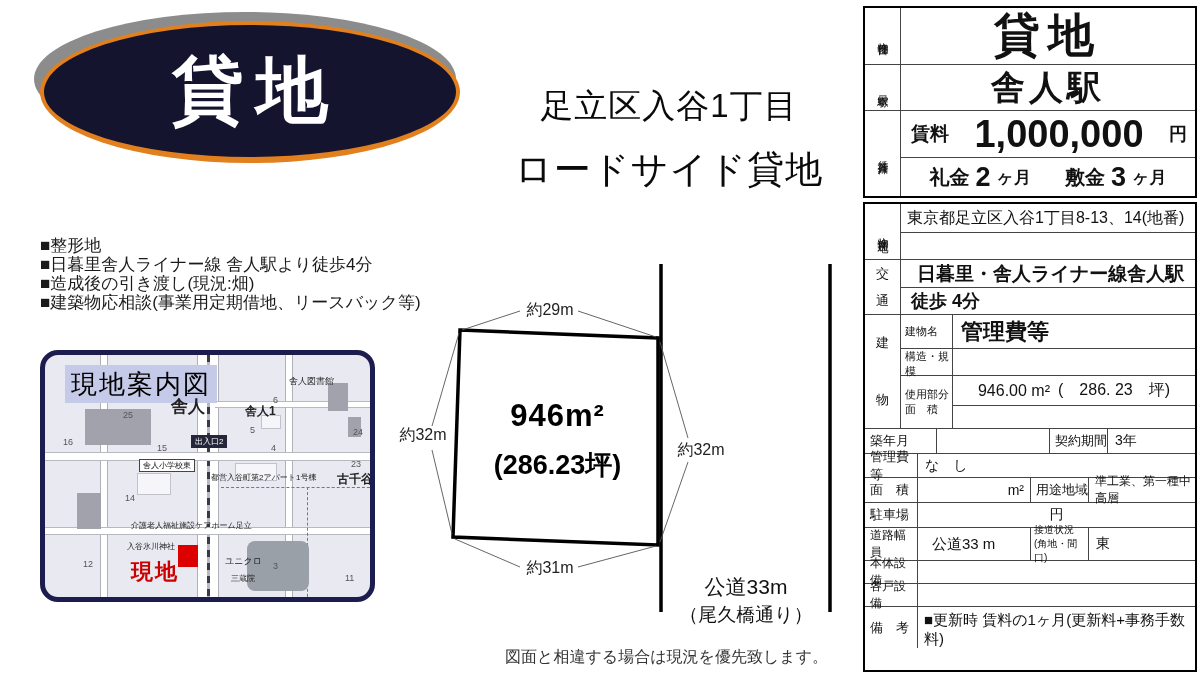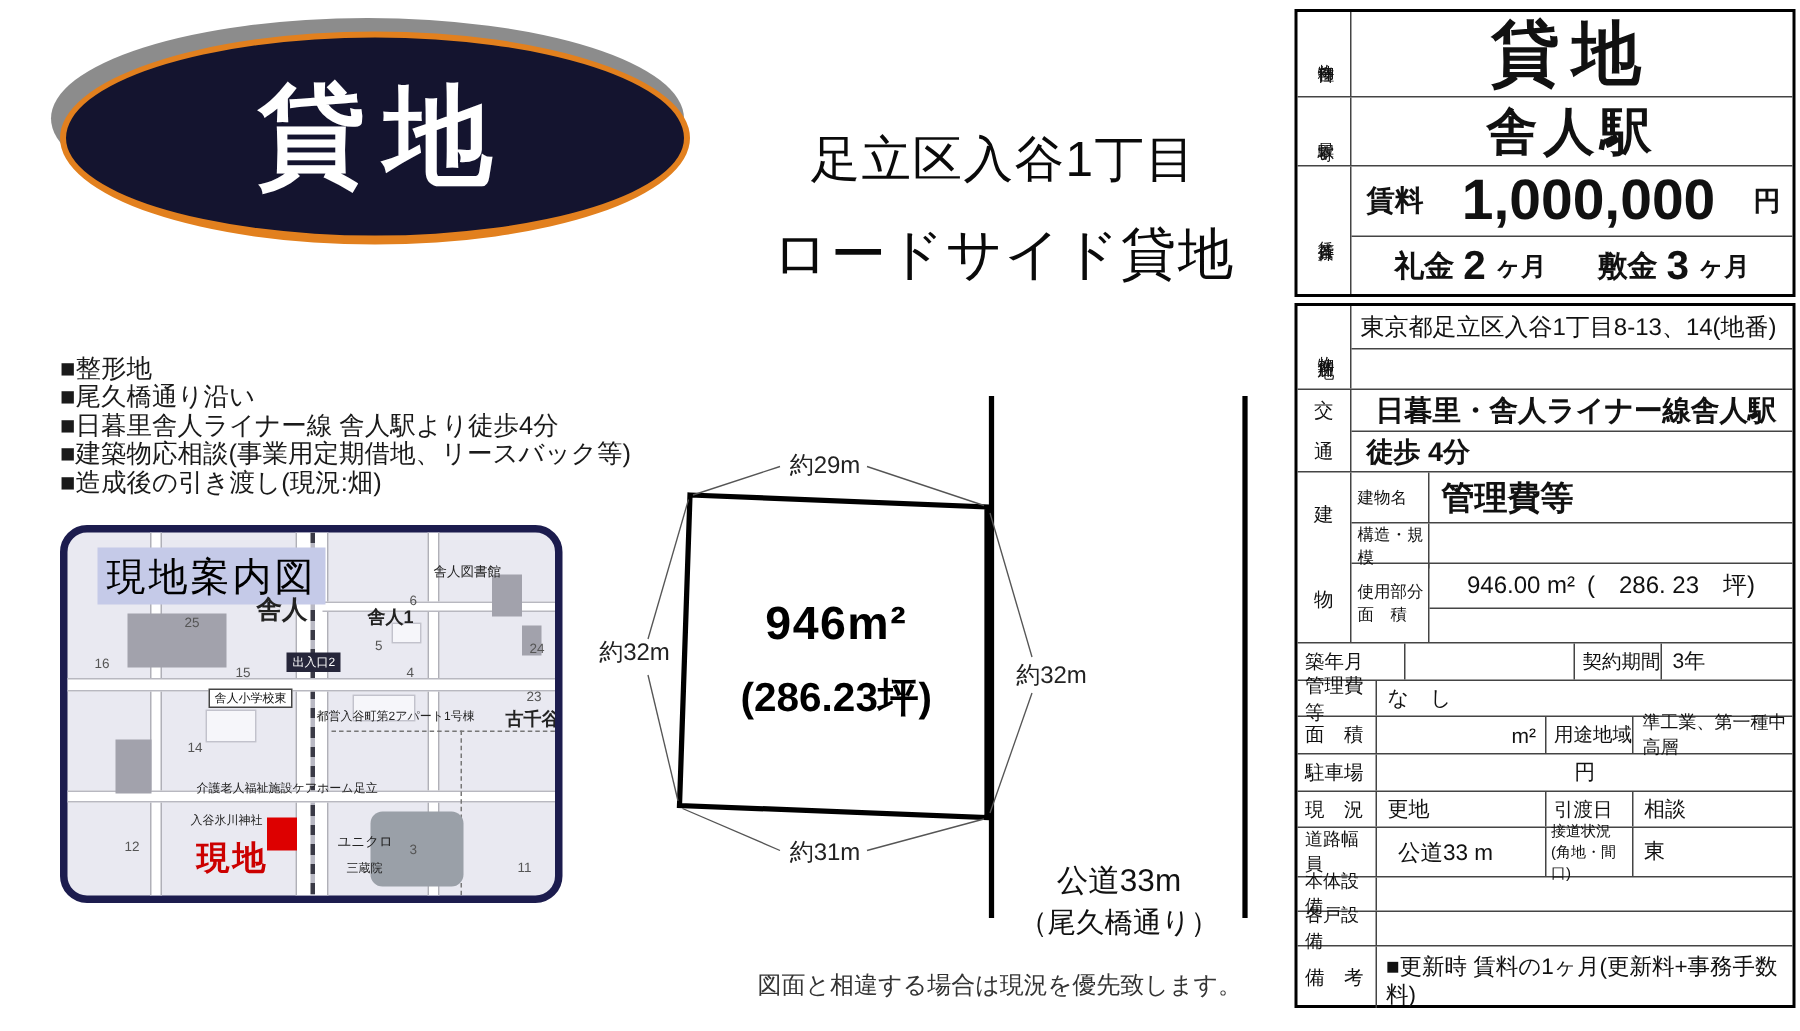--- a/index.html
+++ b/index.html
@@ -85,24 +85,23 @@
     </div>
   </div>
 
   <div class="headline">
     <div class="l1">足立区入谷1丁目</div>
     <div class="l2">ロードサイド貸地</div>
   </div>
 
   <div class="features">
     <div>■整形地</div>
-    <div>■尾久橋通り沿い</div>
     <div>■日暮里舎人ライナー線 舎人駅より徒歩4分</div>
+    <div>■造成後の引き渡し(現況:畑)</div>
     <div>■建築物応相談(事業用定期借地、リースバック等)</div>
-    <div>■造成後の引き渡し(現況:畑)</div>
   </div>
 
   <div class="map">
 
     <div class="road-v" style="left:152px;width:22px;"></div>
     <div class="rail" style="left:162px;"></div>
     <div class="road-v" style="left:55px;width:8px;"></div>
     <div class="road-v" style="left:240px;width:8px;"></div>
     <div class="road-h" style="top:97px;height:9px;"></div>
     <div class="road-h" style="top:172px;height:8px;"></div>
@@ -289,26 +288,20 @@
       <div class="c" style="width:113px;justify-content:flex-end;padding-right:6px;font-size:14px;">m²</div>
       <div class="c lab" style="width:58px;">用途地域</div>
       <div class="c" style="flex:1;font-size:12px;padding-left:6px;font-family:Liberation Mono, monospace;">準工業、第一種中高層</div>
     </div>
 
     <div class="row" style="height:25px;">
       <div class="c lab" style="width:53px;">駐車場</div>
       <div class="c" style="flex:1;justify-content:center;font-size:14px;">円</div>
     </div>
 
-    <div class="row" style="height:24px;">
-      <div class="c lab" style="width:53px;">現　況</div>
-      <div class="c val" style="width:113px;flex:none;">更地</div>
-      <div class="c lab" style="width:58px;">引渡日</div>
-      <div class="c val">相談</div>
-    </div>
 
     <div class="row" style="height:33px;">
       <div class="c lab" style="width:53px;font-size:12px;">道路幅員</div>
       <div class="c" style="width:113px;font-size:15px;padding-left:14px;">公道33 m</div>
       <div class="c" style="width:58px;flex-direction:column;align-items:flex-start;justify-content:center;font-size:10px;padding-left:3px;">
         <span>接道状況</span>
         <span>(角地・間口)</span>
       </div>
       <div class="c val">東</div>
     </div>

